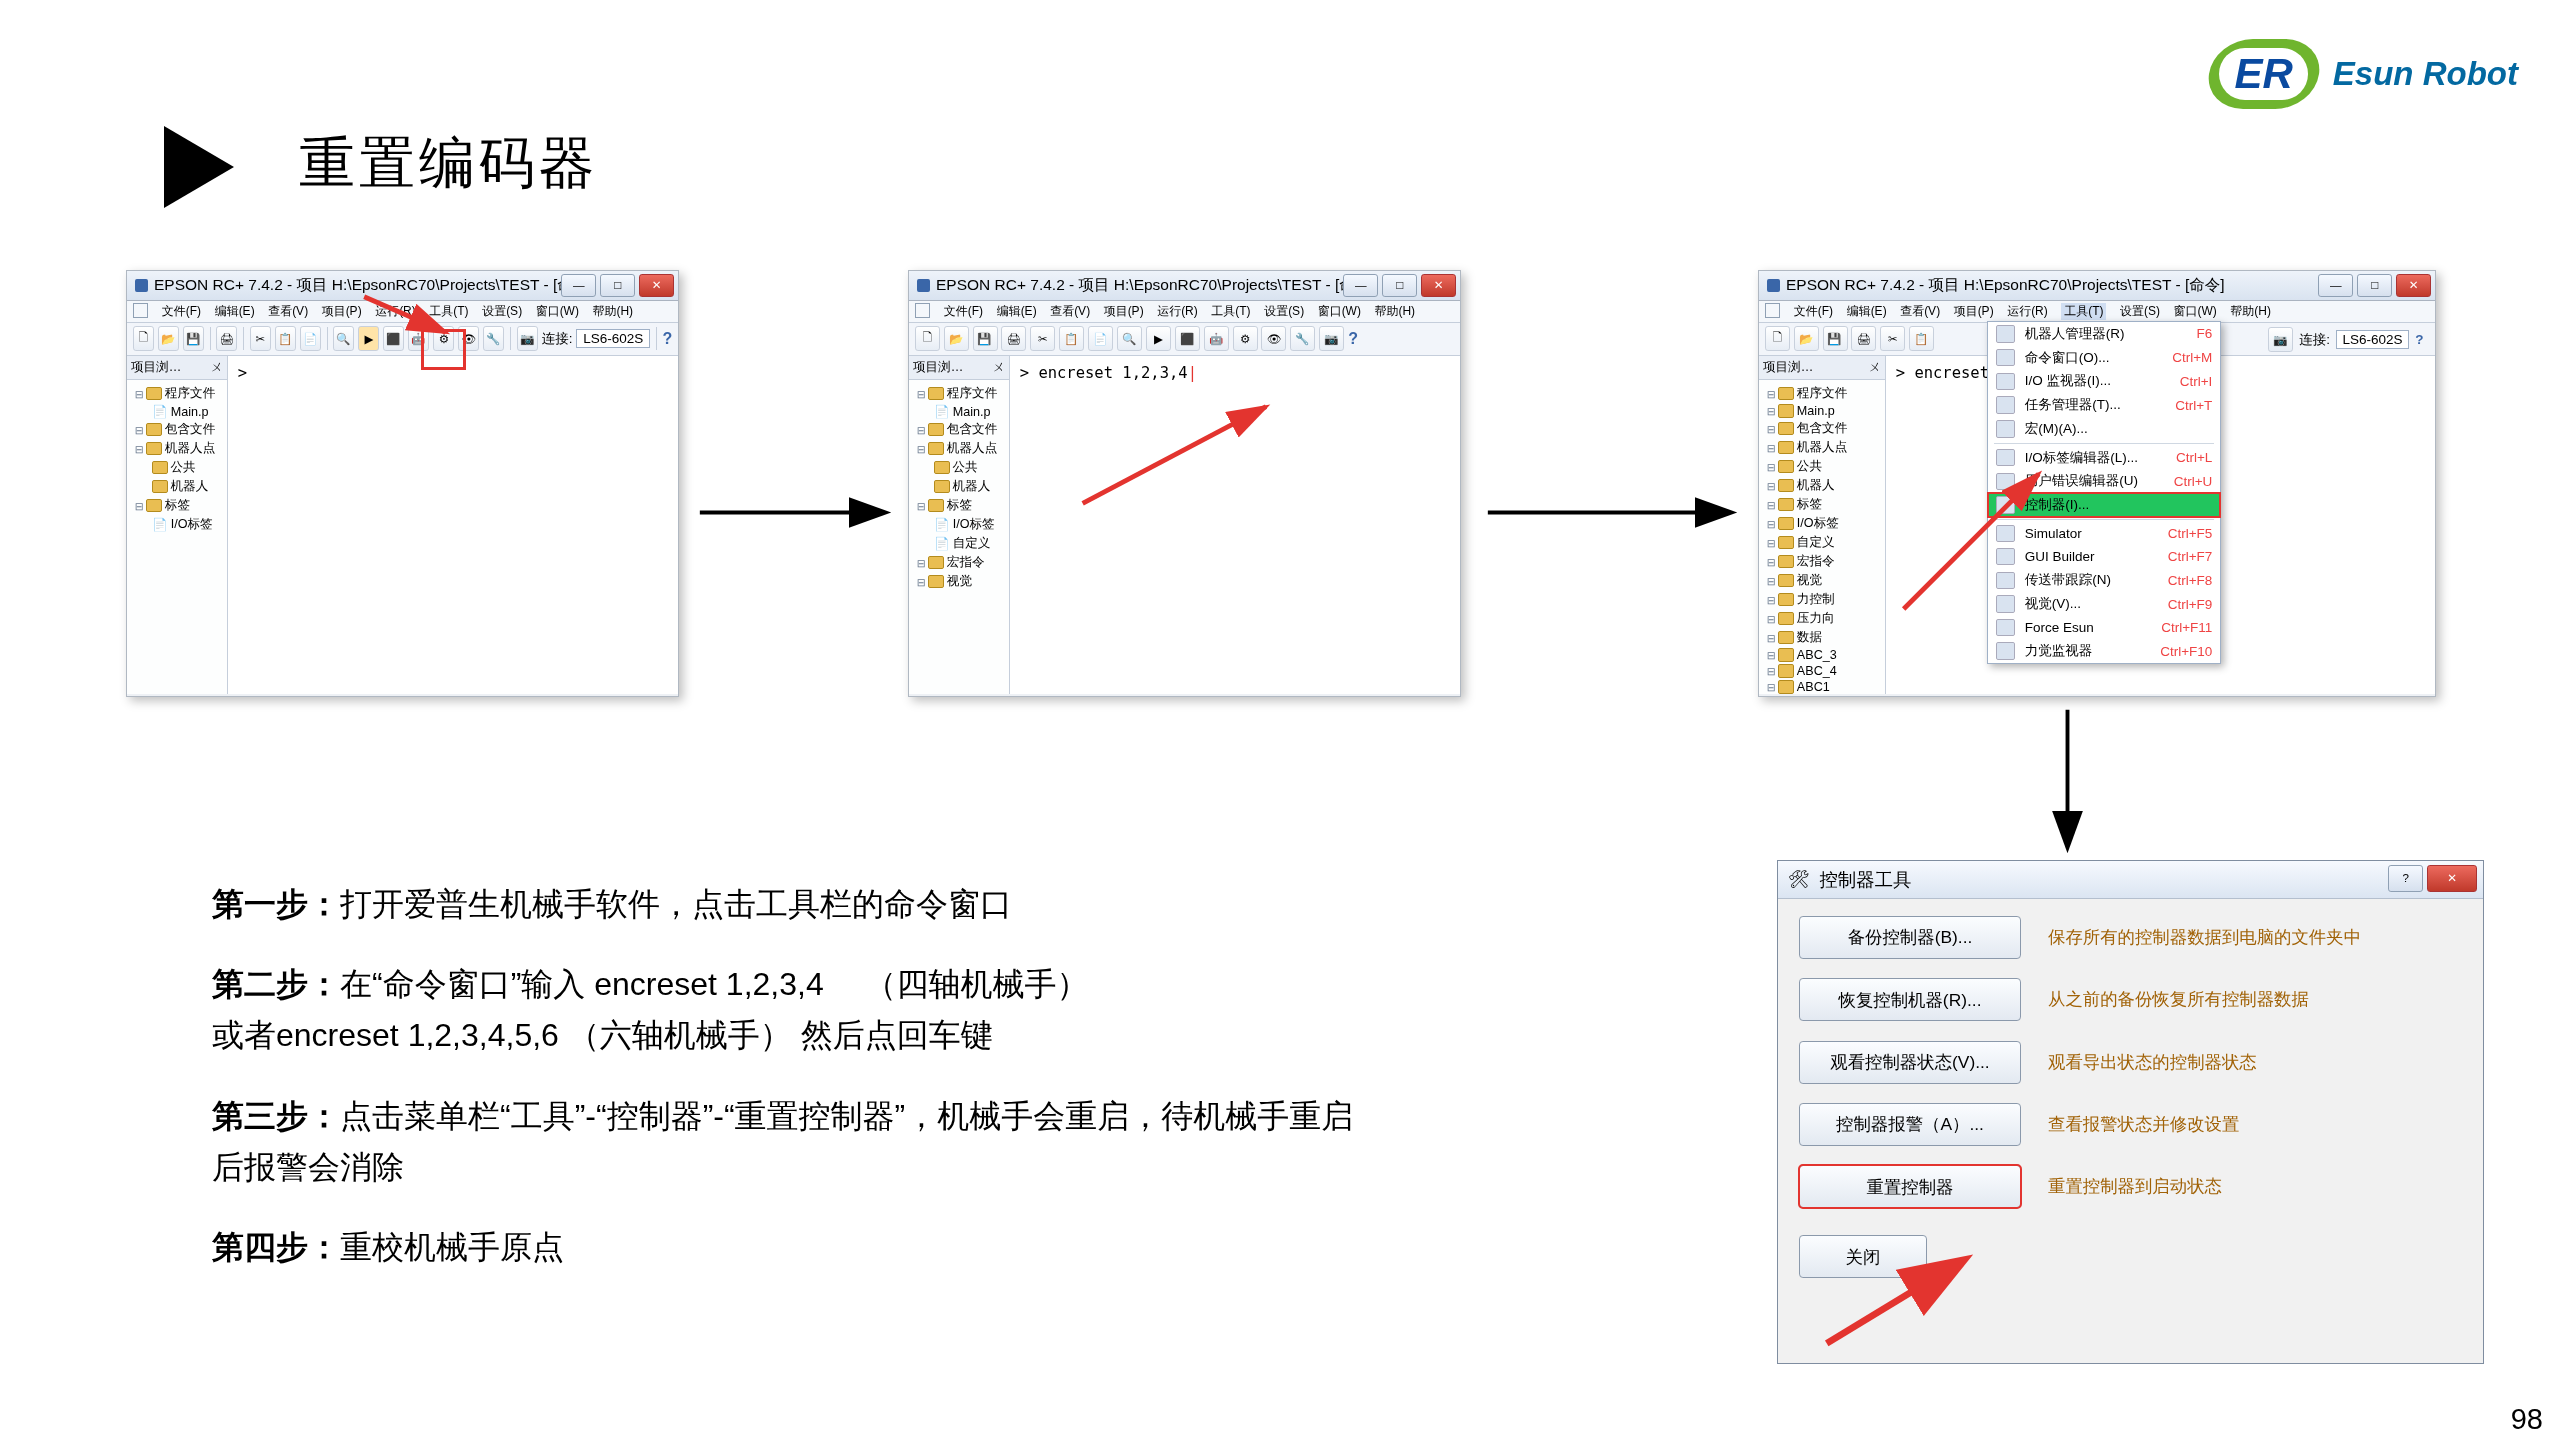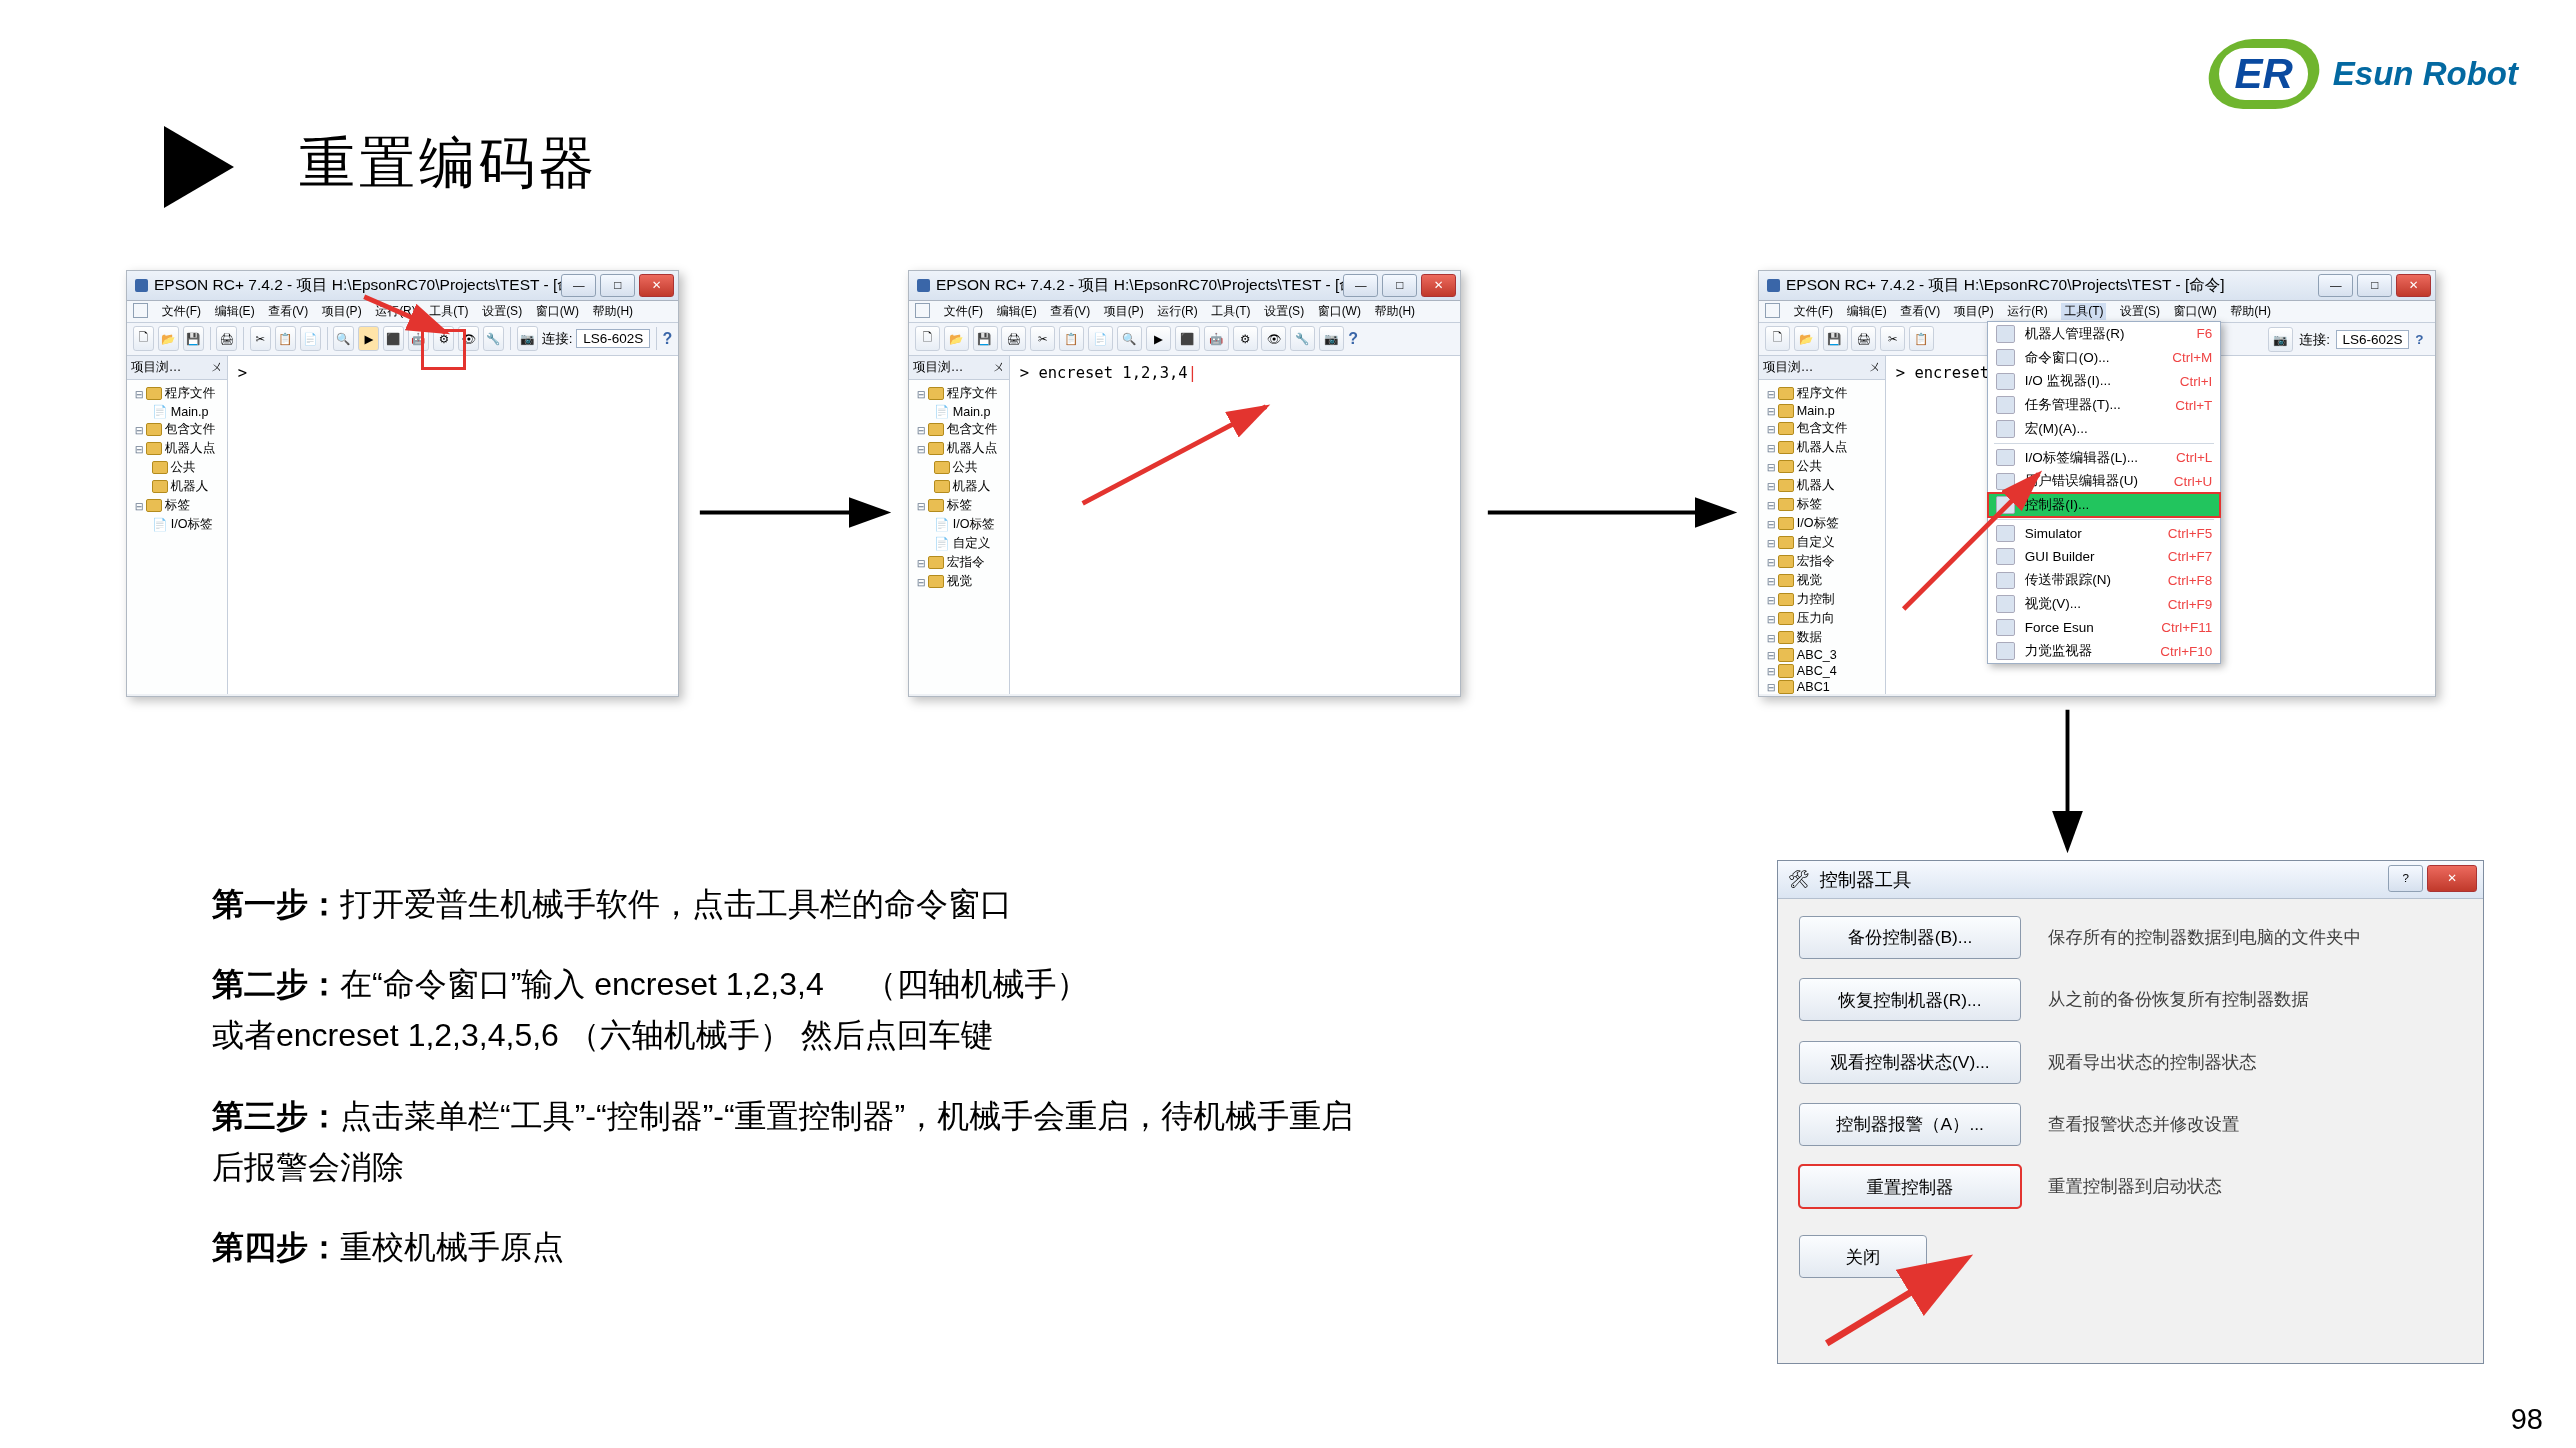--- a/index.html
+++ b/index.html
@@ -38,21 +38,21 @@
   .dd-row.boxed{outline:2.9px solid #e3342f;outline-offset:-1px}
   .dd-ico{width:17.4px;height:15.5px;background:#d9e3f0;border:1px solid #aab;border-radius:1.9px}
   .dd-sc{margin-left:auto;color:#ef4444}
   .dd-sep{height:1px;background:#d0d8e2;margin:1.9px 5.8px}
   
   .dlg{position:absolute;background:#f1f1f1;border:1px solid #7f8da0}
   .dlg-title{background:linear-gradient(#f6f9fe,#dbe5f2);border-bottom:1px solid #b4bfce;padding:5.8px 9.7px;font-size:18.4px;display:flex;align-items:center;gap:9.7px}
   .dlg-body{padding:17.4px 21px;display:grid;grid-template-columns:222px 1fr;column-gap:27px;row-gap:19.3px;align-items:center}
   .dlg-btn{border:1px solid #8b99ab;background:linear-gradient(#fbfdff,#e3e9f1);border-radius:3.9px;height:41px;font-size:17.4px;display:flex;align-items:center;justify-content:center}
   .dlg-btn.reset{outline:2.9px solid #e3342f;outline-offset:-1px}
-  .dlg-desc{font-size:17.4px;color:#404040;line-height:1.3}
+  .dlg-desc{font-size:17.4px;color:#a16207;line-height:1.3}
   .dlg-close-row{grid-column:1/3;display:flex;justify-content:flex-start;margin-top:7.7px}
   .dlg-close{width:126px}
   .dlg-winbtns{position:absolute;right:5.8px;top:3.9px;display:flex;gap:3.9px}
   .steps{position:absolute;left:212px;top:879px;width:1352px;font-size:32px;line-height:1.6}
   .steps p{margin:0 0 29px 0}
   .b{font-weight:700}
   .page-num{position:absolute;right:33px;bottom:13.5px;font-size:29px}
   .caret{color:#e3342f;animation:none}
 </style>
 </head>

